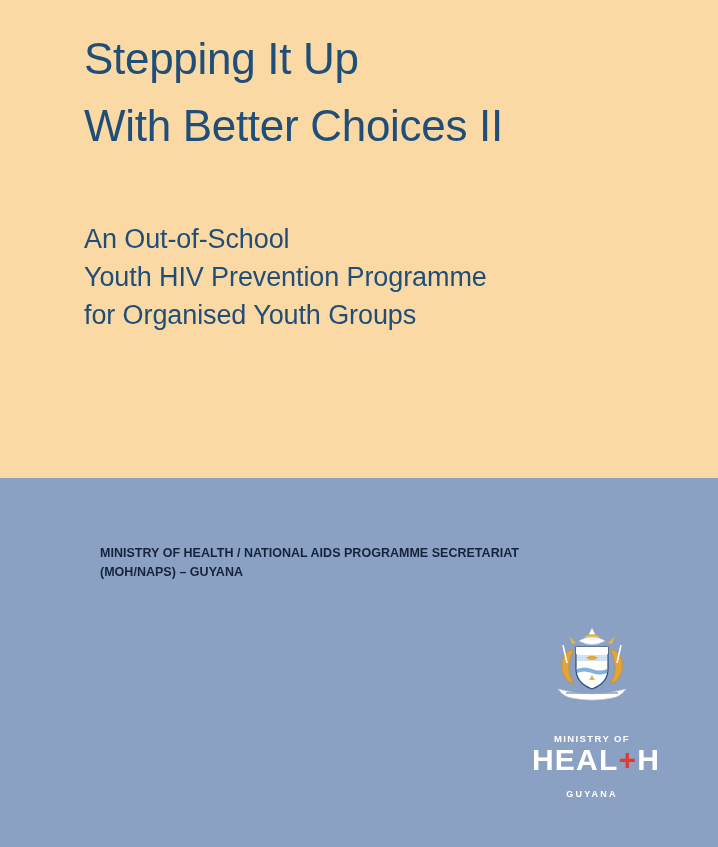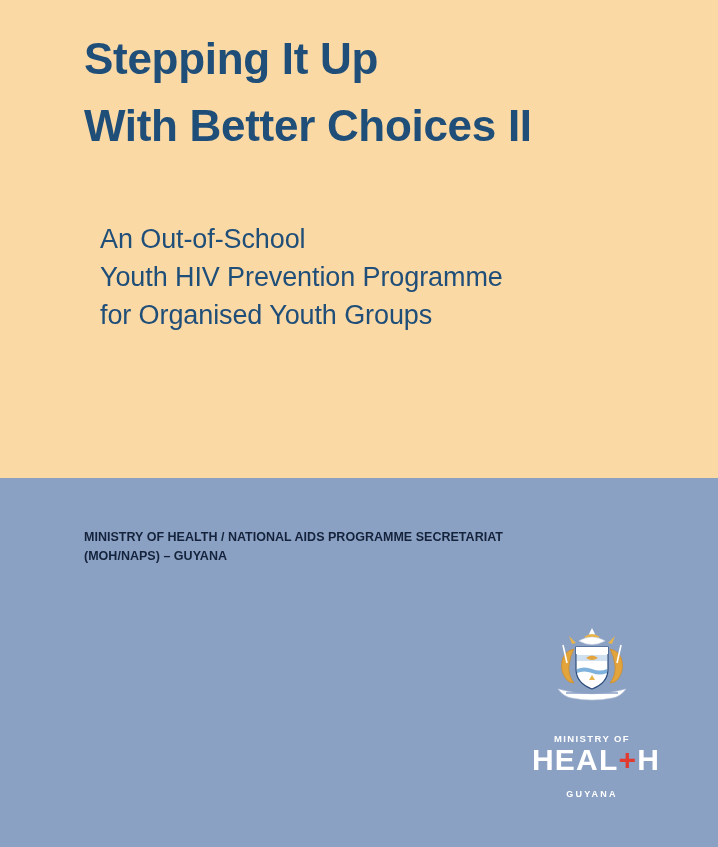--- a/index.html
+++ b/index.html
@@ -31,41 +31,41 @@
     background: #8ba1c4;
     flex: 1 1 auto;
     position: relative;
     box-sizing: border-box;
     padding: 50px 40px 0 84px;
   }
   .main-title {
     color: #1f4e79;
     font-size: 44px;
     line-height: 1.52;
-    font-weight: 700;
+    font-weight: 400;
     letter-spacing: -0.3px;
     margin: 0;
     white-space: pre-line;
   }
   .subtitle {
     color: #1f4e79;
     font-size: 27px;
     line-height: 1.42;
     font-weight: 400;
-    margin: 16px;
+    margin: 0;
     margin-top: 60px;
     white-space: pre-line;
     letter-spacing: -0.1px;
   }
   .org-line {
     color: #14233b;
     font-size: 12.5px;
     font-weight: bold;
     line-height: 1.55;
-    margin: 0;
+    margin: 16px;
     white-space: pre-line;
     letter-spacing: 0.02px;
   }
   .crest-wrap {
     position: absolute;
     right: 66px;
     bottom: 48px;
     width: 120px;
     text-align: center;
   }

